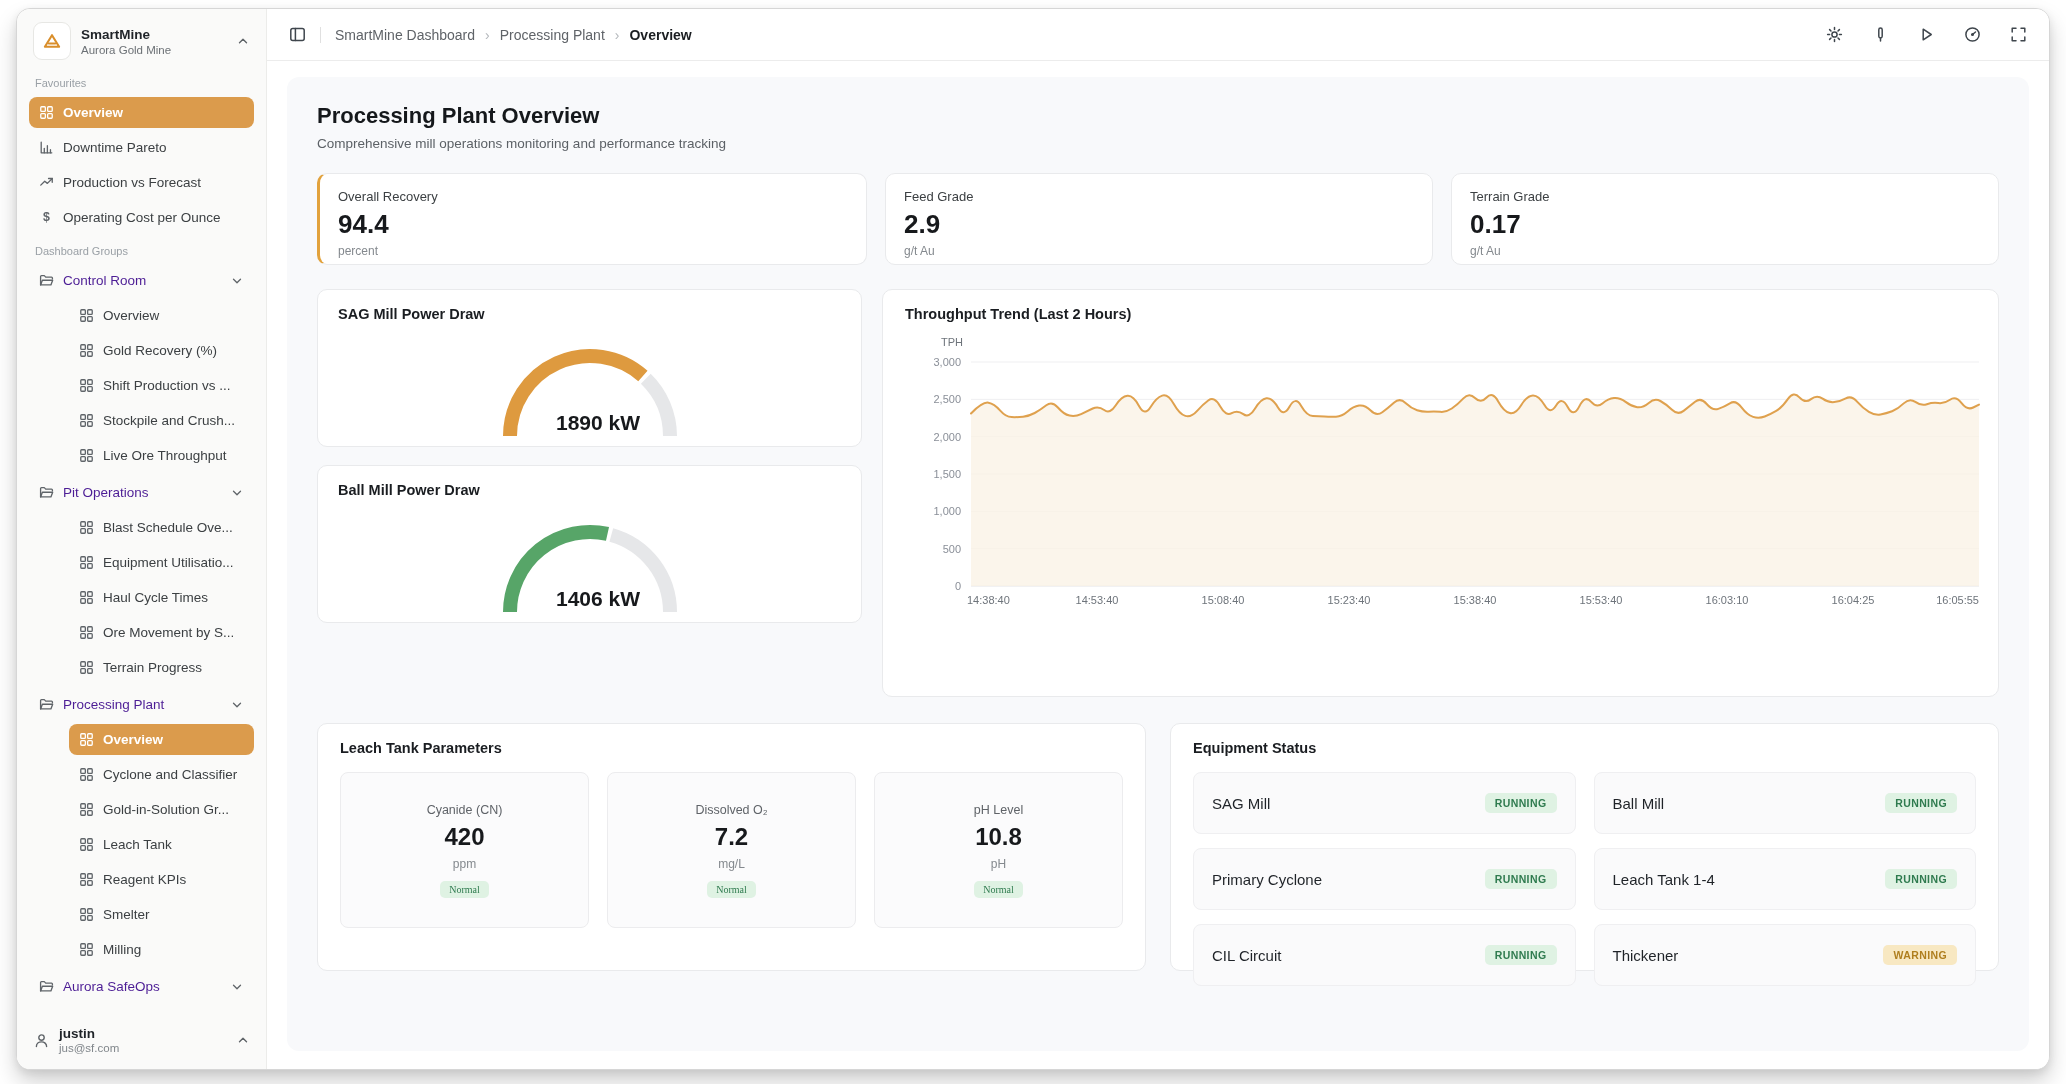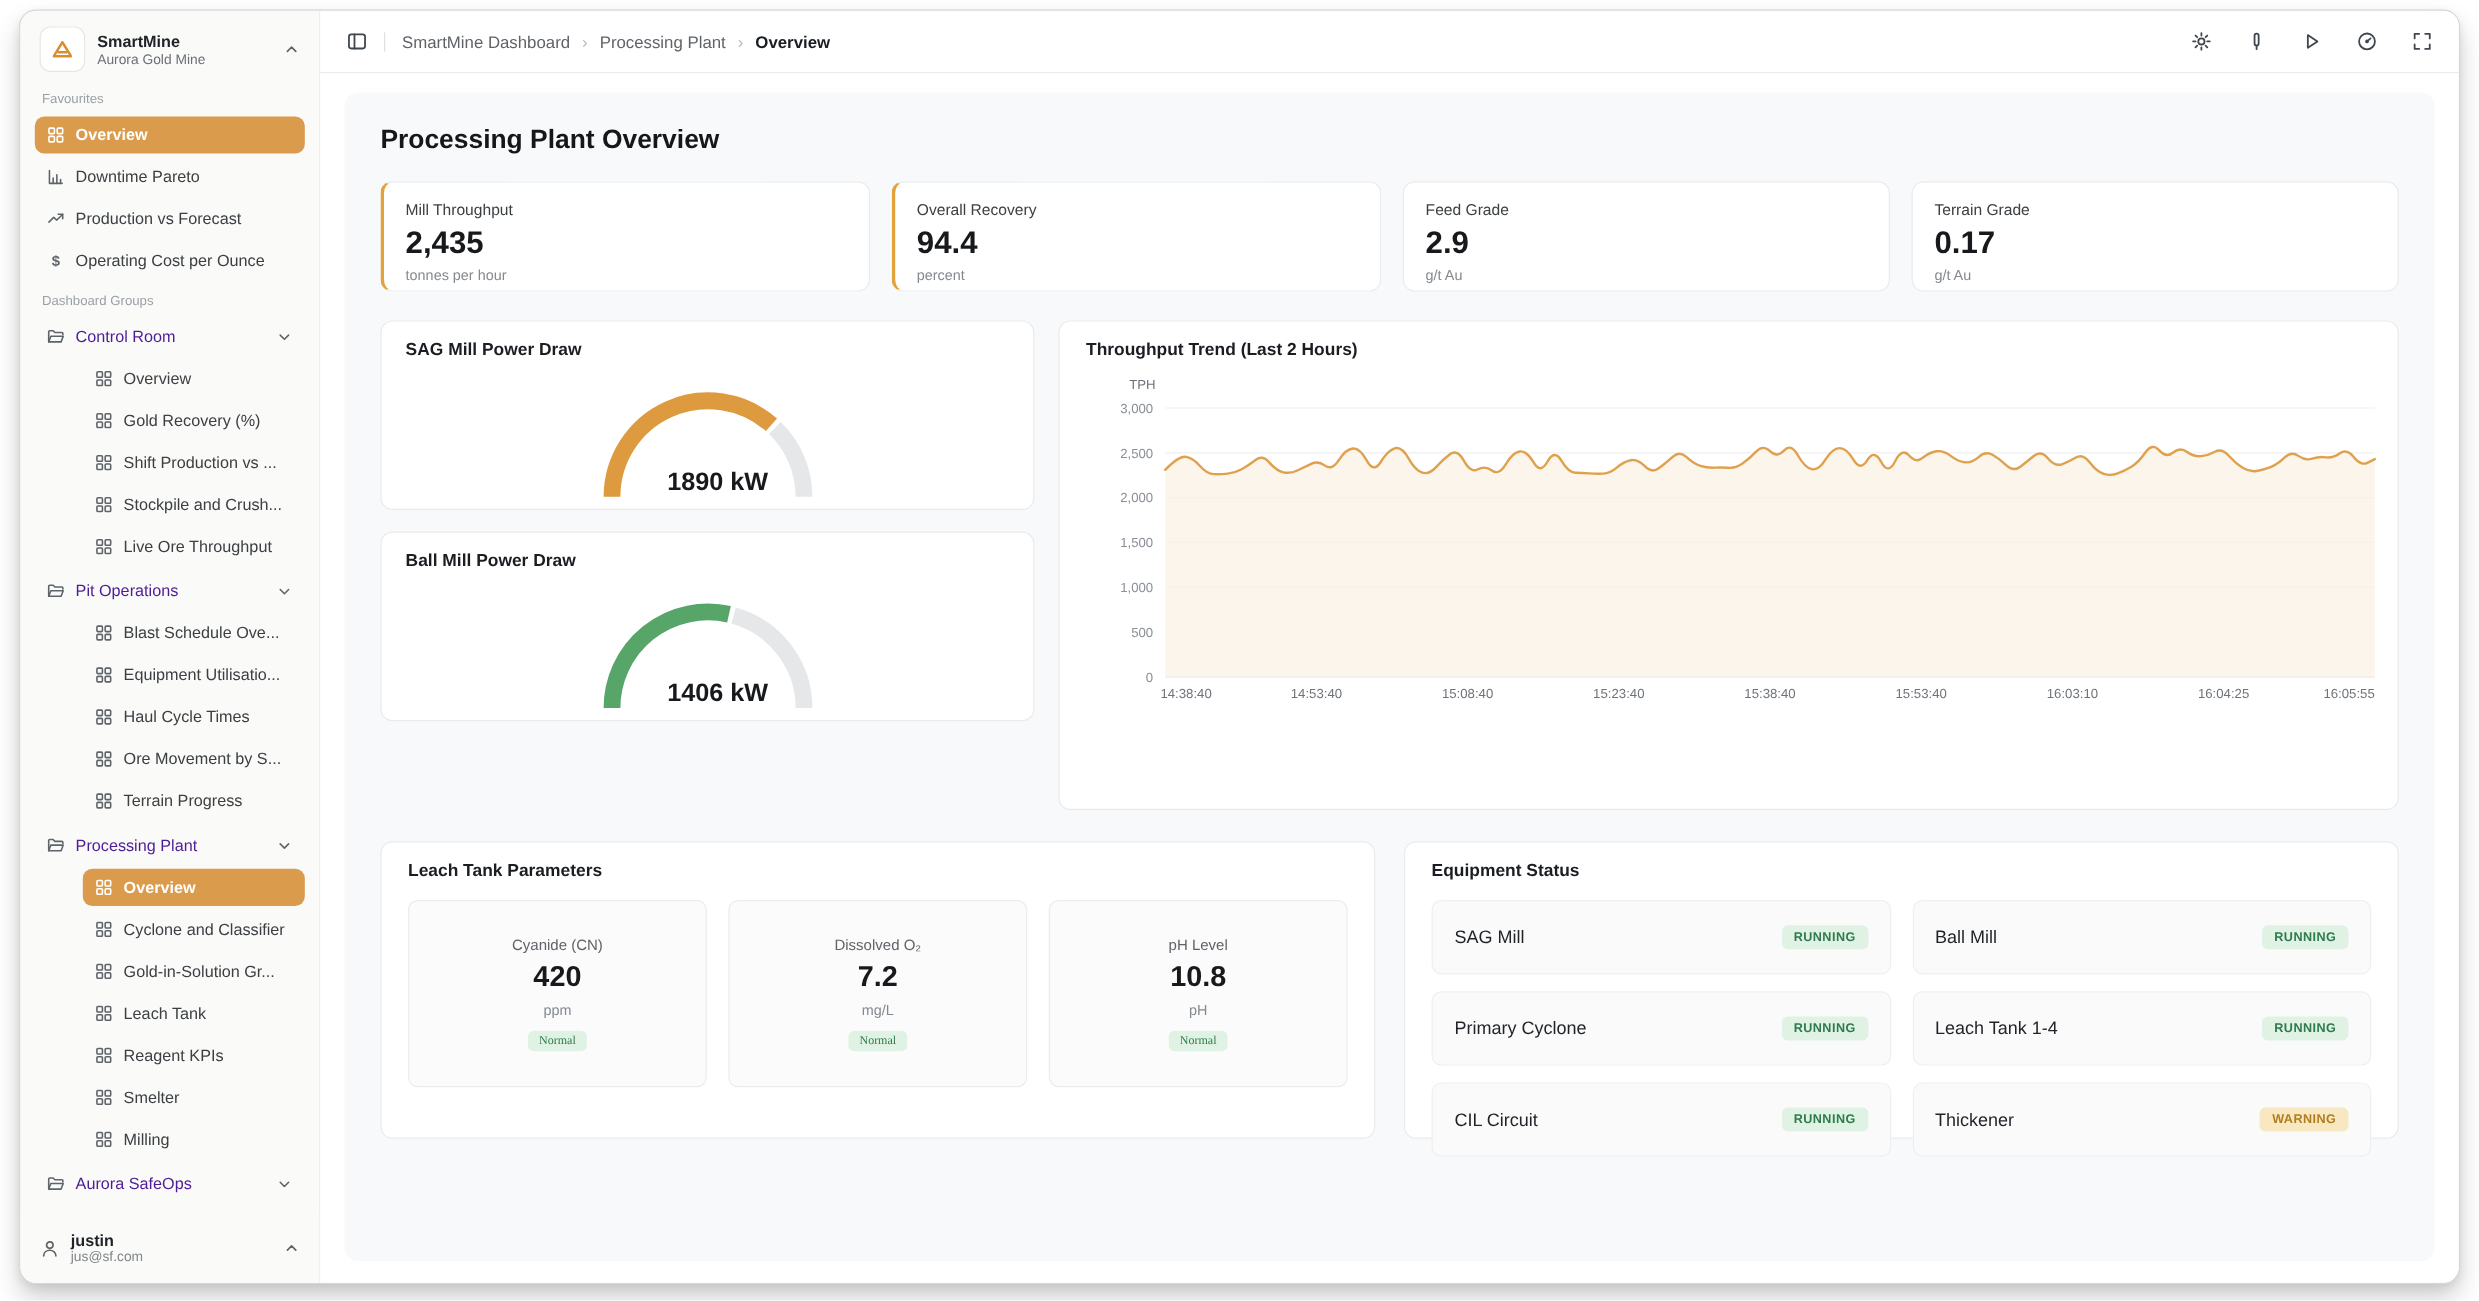--- a/index.html
+++ b/index.html
@@ -472,27 +472,23 @@
                   <path d="M6 14.8 H2.2 V11"></path>
                 </svg>
               </span>
             </span>
           </div>
       </header>
 
       <div class="content">
         <div class="panel">
           <div class="page-title">Processing Plant Overview</div>
+          <div class="page-sub">Comprehensive mill operations monitoring and performance tracking</div>
 
           <div class="kpi-row" id="kpi-row">
-              <div class="kpi-card accent">
-                <div class="kpi-label">Mill Throughput</div>
-                 <div class="kpi-value">2,435</div>
-                 <div class="kpi-unit">tonnes per hour</div>
-              </div>
               <div class="kpi-card accent">
                 <div class="kpi-label">Overall Recovery</div>
                  <div class="kpi-value">94.4</div>
                  <div class="kpi-unit">percent</div>
               </div>
               <div class="kpi-card">
                 <div class="kpi-label">Feed Grade</div>
                  <div class="kpi-value">2.9</div>
                  <div class="kpi-unit">g/t Au</div>
               </div>

